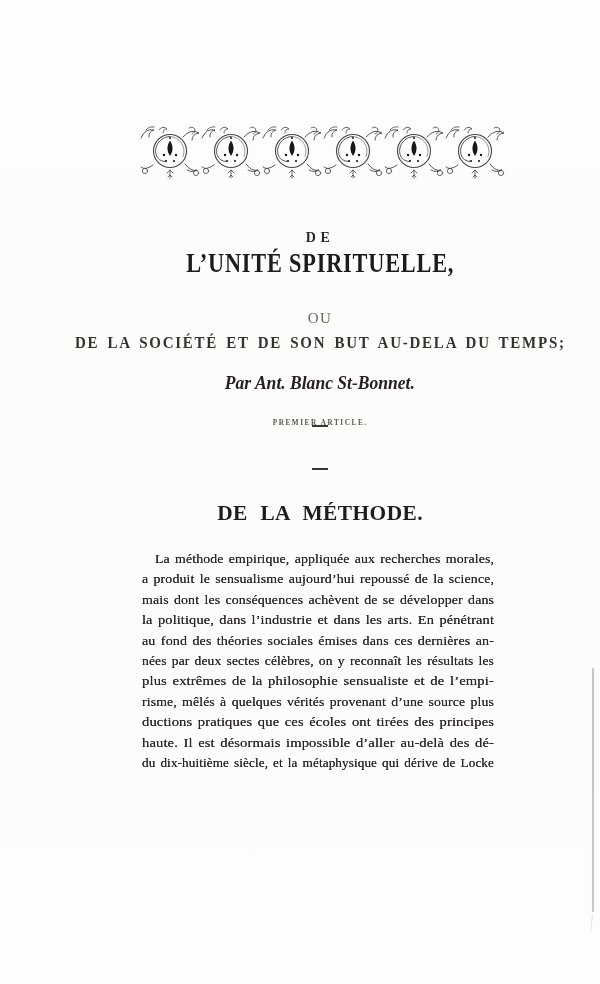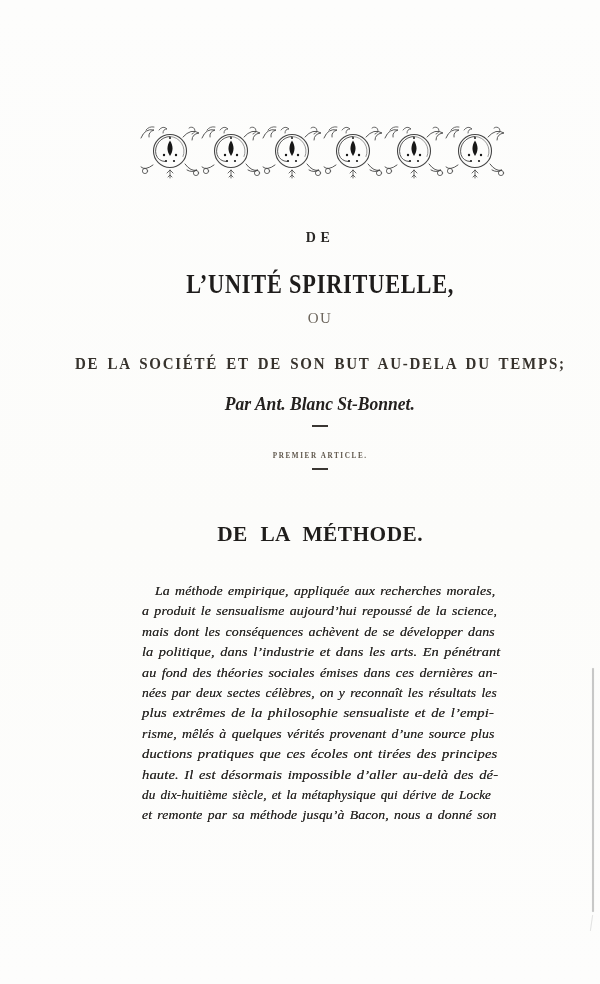--- a/index.html
+++ b/index.html
@@ -9,39 +9,39 @@
     font-family:"Liberation Serif", serif;
     color:#262424;
   }
   .abs{position:absolute;}
   .centered{left:40px;right:0;text-align:center;}
 
   
   .ornament{top:123px;left:139px;width:366px;height:60px;}
 
   
-  .fitline{white-space:nowrap;margin-top:21px;}
+  .fitline{white-space:nowrap;}
   .fitline .fl-inner{display:inline-block;white-space:nowrap;transform-origin:50% 50%;}
 
   .kicker{top:214px;font-size:14px;font-weight:bold;letter-spacing:4.5px;color:#2a2826;margin-top:16px;}
   .main-title{top:247px;font-size:28px;font-weight:bold;letter-spacing:1px;color:#1e1c1b;}
   .connector{top:310px;font-size:15px;letter-spacing:1.5px;color:#6c655c;}
   .subtitle{top:333px;font-size:17px;font-weight:bold;letter-spacing:2px;word-spacing:3px;color:#36322c;}
   .byline{top:372px;font-size:19px;font-weight:bold;font-style:italic;color:#24211f;}
 
   .rule{left:40px;right:0;}
   .rule span{display:inline-block;width:16px;height:2px;background:#3a3633;}
   .rule-1{top:413px;text-align:center;}
   .rule-2{top:456px;text-align:center;}
-  .article-label{top:430px;font-size:8px;font-weight:bold;letter-spacing:1.8px;color:#5e564b;text-align:center;}
+  .article-label{top:418px;font-size:8px;font-weight:bold;letter-spacing:1.8px;color:#5e564b;text-align:center;}
 
   .section-heading{top:500px;font-size:22px;font-weight:bold;letter-spacing:0.5px;word-spacing:7px;color:#1f1d1b;}
 
   
-  .body-paragraph{top:580px;left:142px;width:352px;font-style:italic;}
+  .body-paragraph{top:548px;left:142px;width:352px;}
   .body-line{height:20.4px;line-height:20.4px;overflow:visible;white-space:nowrap;}
   .body-line.indent{padding-left:13px;}
   .body-line .li-inner{
     display:inline-block;white-space:nowrap;transform-origin:0 50%;
     font-size:13px;word-spacing:1.6px;letter-spacing:0.1px;
     color:#2b2927;text-shadow:0 0 0.45px rgba(40,38,36,0.9);
   }
 
   
   .edge-line{top:668px;left:592px;width:2px;height:244px;background:#9d9d9d;opacity:0.55;border-radius:1px;box-shadow:0 0 1px #bbb;}
@@ -147,19 +147,16 @@
   </div>
     <div class="body-line">
     <span class="li-inner" style="transform: scaleX(1.1214);">ductions pratiques que ces écoles ont tirées des principes</span>
   </div>
     <div class="body-line">
     <span class="li-inner" style="transform: scaleX(1.1227);">haute. Il est désormais impossible d’aller au-delà des dé-</span>
   </div>
     <div class="body-line">
     <span class="li-inner" style="transform: scaleX(1.0146);">du dix-huitième siècle, et la métaphysique qui dérive de Locke</span>
   </div>
-    <div class="body-line">
-    <span class="li-inner" style="transform: scaleX(1.0562);">et remonte par sa méthode jusqu’à Bacon, nous a donné son</span>
-  </div>
   </div>
 
 <div class="abs edge-line"></div>
 <div class="abs edge-line-2"></div>
 
 </body></html>

